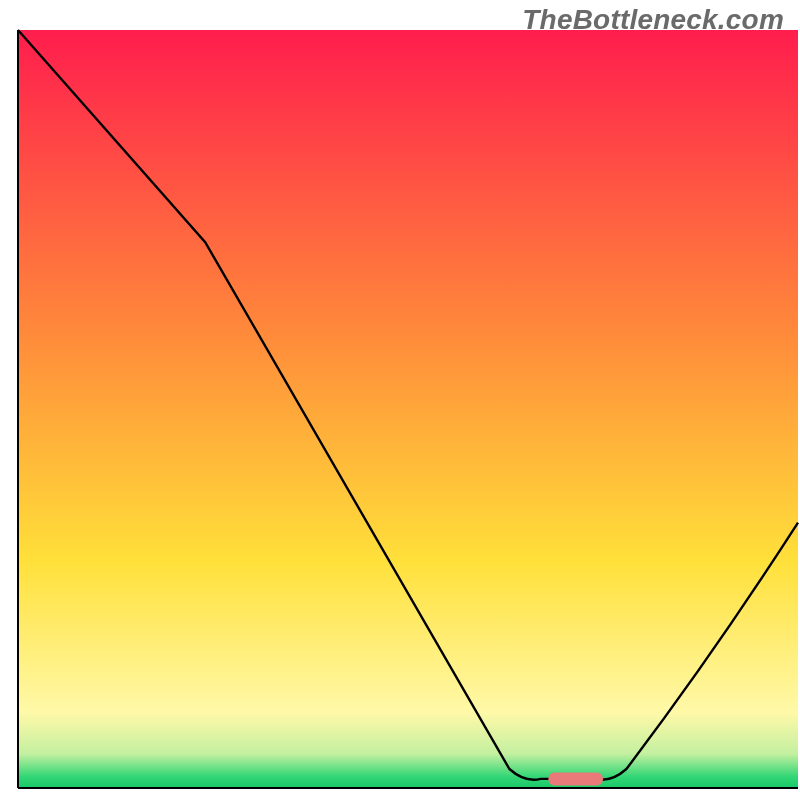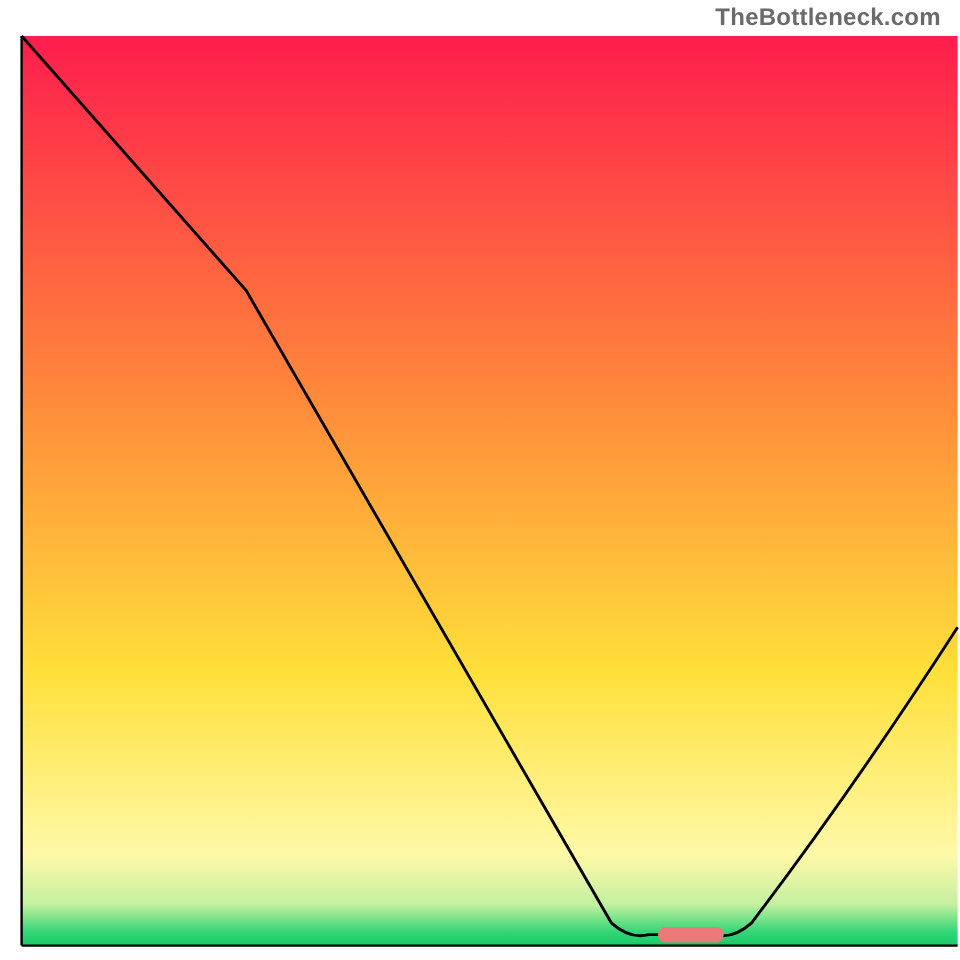--- a/index.html
+++ b/index.html
@@ -13,25 +13,26 @@
   }
   .frame {
     position: relative;
     width: 800px;
     height: 800px;
   }
   .watermark {
     position: absolute;
     top: 4px;
     right: 16px;
-    font-size: 20px;
+    font-size: 28px;
     font-weight: 600;
     color: #6a6a6a;
     letter-spacing: 0.2px;
     user-select: none;
+    font-style: italic;
   }
   svg {
     display: block;
   }
 </style>
 </head>
 <body>
 
 <div class="frame">
 

